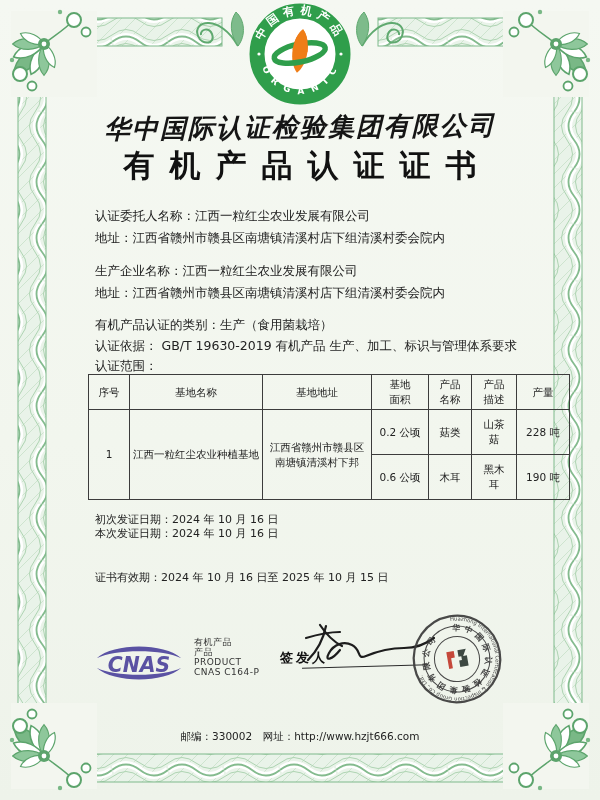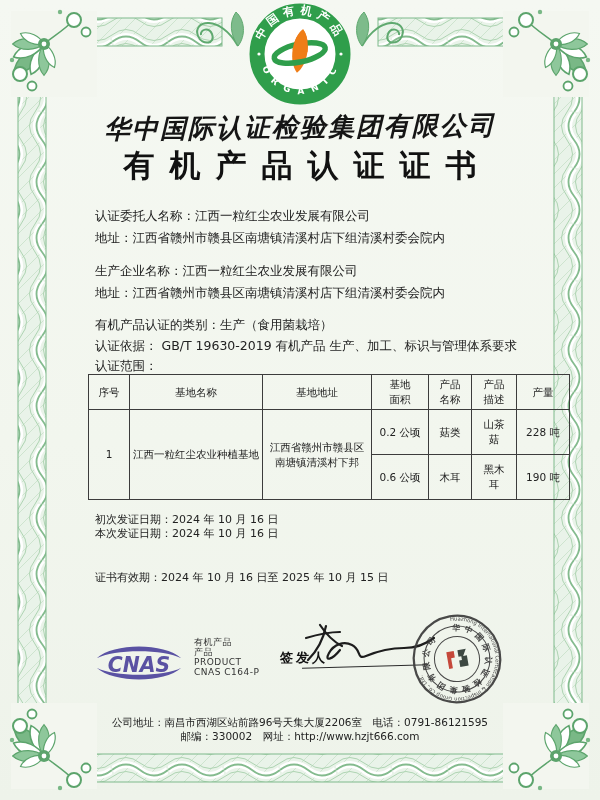--- a/index.html
+++ b/index.html
@@ -235,16 +235,15 @@
       <text font-size="8.5" font-weight="bold" fill="#333333" letter-spacing="4" font-family="'DejaVu Sans',sans-serif">
         <textPath href="#stampInnerArc" startOffset="0">华中国际认证检验集团有限公司</textPath>
       </text>
       <g>
         <path d="M40,41 h8 v7 h-4 v11 h-4 z" fill="#c23a2c"></path>
         <path d="M52,41 h9 l-4,7 h4 v11 h-9 v-7 h3 v-4 h-3 z" fill="#2e3a34"></path>
       </g>
     </svg>
   </div>
 
-  <div class="abs footer-line" id="f1">公司地址：南昌市西湖区站前路96号天集大厦2206室　电话：0791-86121595</div>
   <div class="abs footer-line" id="f2">邮编：330002　网址：http://www.hzjt666.com</div>
 
 </div>
 
 </body></html>

